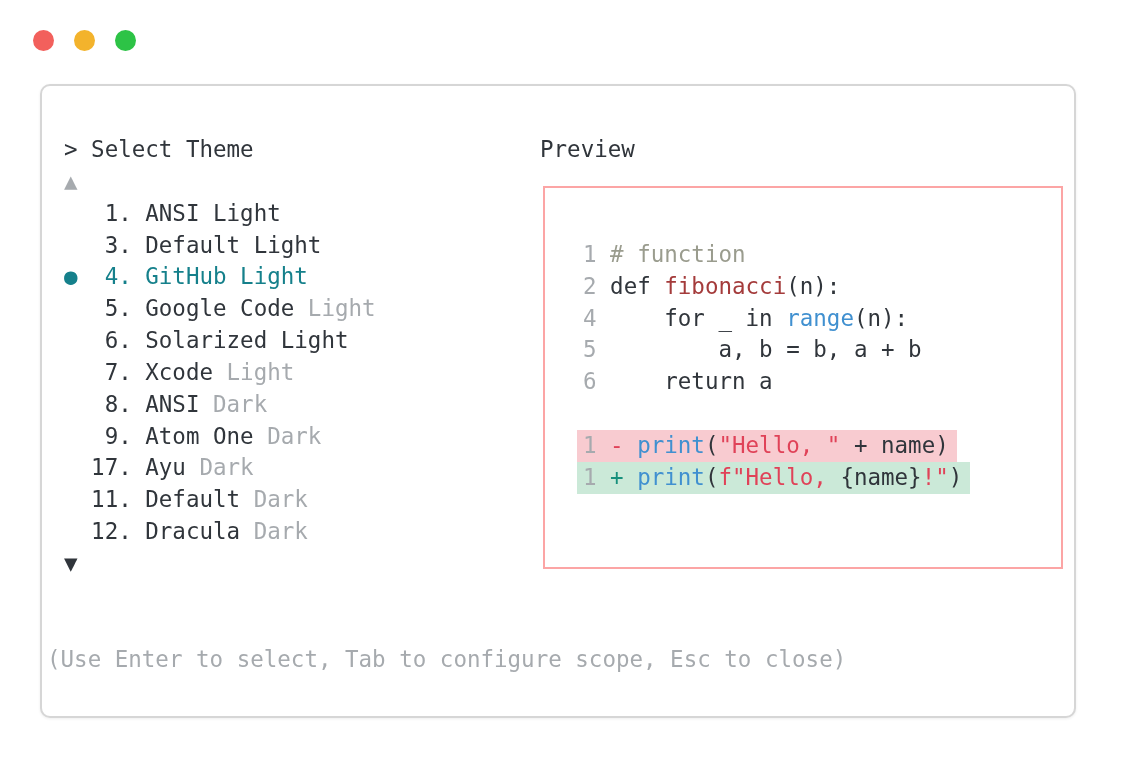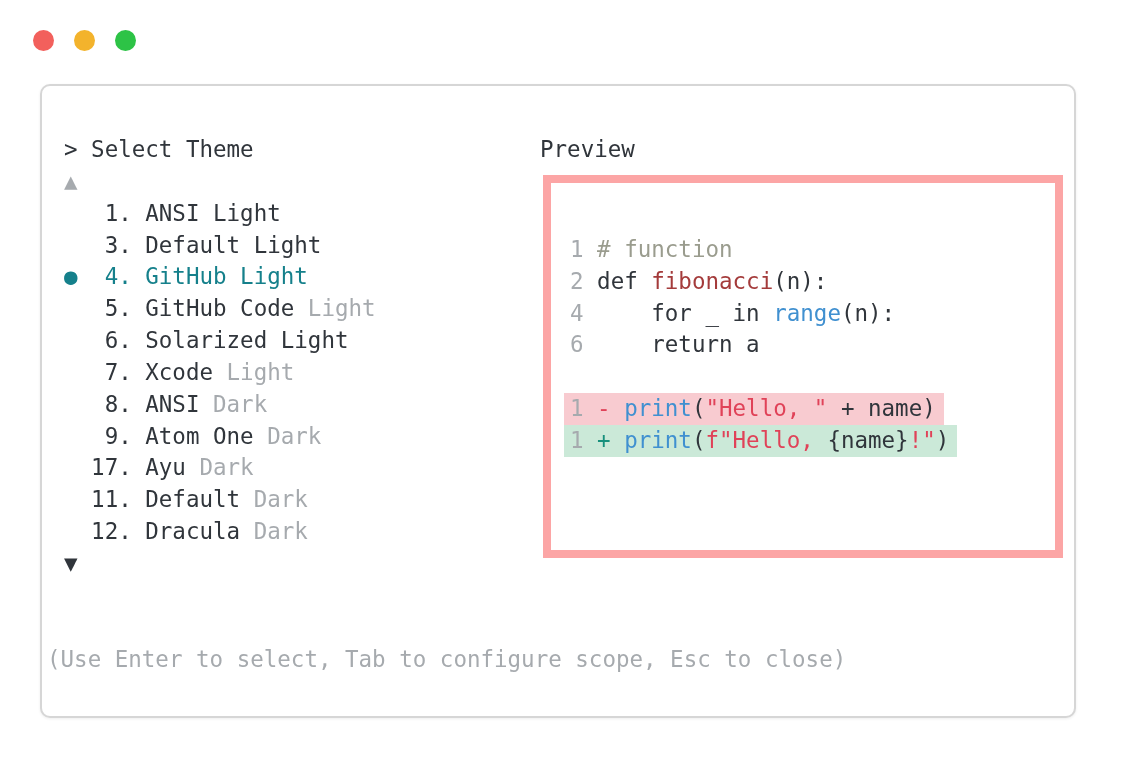--- a/index.html
+++ b/index.html
@@ -22,22 +22,22 @@
   .prompt{position:absolute;left:22px;top:48px;}
   .list{position:absolute;left:22px;top:80px;}
   .row{height:31.83px;}
   .dimtext{color:var(--dim);}
   .sel{color:var(--accent-teal);}
   .scroll-up{color:var(--dim);}
   .scroll-down{color:var(--text);}
   .help{position:absolute;left:5px;top:558px;color:var(--dim);}
   .preview-label{position:absolute;left:498px;top:48px;}
   .preview-box{
-    position:absolute;left:501px;top:89px;width:520px;height:383px;
-    border:8px solid #fca5a5;background:#fff;padding:51px 0 0 19px;overflow:hidden;
+    position:absolute;left:501px;top:100px;width:520px;height:383px;
+    border:2px solid #fca5a5;background:#fff;padding:51px 0 0 38px;overflow:hidden;
   }
   .code-line{height:31.83px;}
   .ln{color:var(--dim);}
   .tok-text{color:var(--text);}
   .tok-comment{color:var(--comment);}
   .tok-func{color:var(--function-red);}
   .tok-builtin{color:var(--builtin-blue);}
   .tok-num{color:var(--number-teal);}
   .tok-string{color:var(--string-crimson);}
   .tok-added{color:var(--added-teal);}
@@ -55,37 +55,38 @@
   </div>
 
 <div class="window">
   <div class="mono prompt">&gt; Select Theme</div>
 
   <div class="list" id="theme-list">
       <div class="mono row scroll-up">▲</div>
       <div class="mono row"><span>  </span><span> 1. </span><span>ANSI Light</span></div>
       <div class="mono row"><span>  </span><span> 3. </span><span>Default Light</span></div>
       <div class="mono row sel"><span>● </span><span> 4. </span><span>GitHub Light</span></div>
-      <div class="mono row"><span>  </span><span> 5. </span><span>GitHub Code </span><span class="dimtext">Light</span></div>
+      <div class="mono row"><span>  </span><span> 5. </span><span>Google Code </span><span class="dimtext">Light</span></div>
       <div class="mono row"><span>  </span><span> 6. </span><span>Solarized Light</span></div>
       <div class="mono row"><span>  </span><span> 7. </span><span>Xcode </span><span class="dimtext">Light</span></div>
       <div class="mono row"><span>  </span><span> 8. </span><span>ANSI </span><span class="dimtext">Dark</span></div>
       <div class="mono row"><span>  </span><span> 9. </span><span>Atom One </span><span class="dimtext">Dark</span></div>
       <div class="mono row"><span>  </span><span>17. </span><span>Ayu </span><span class="dimtext">Dark</span></div>
       <div class="mono row"><span>  </span><span>11. </span><span>Default </span><span class="dimtext">Dark</span></div>
       <div class="mono row"><span>  </span><span>12. </span><span>Dracula </span><span class="dimtext">Dark</span></div>
       <div class="mono row scroll-down">▼</div>
     </div>
 
   <div class="mono help">(Use Enter to select, Tab to configure scope, Esc to close)</div>
 
   <div class="mono preview-label">Preview</div>
 
   <div class="preview-box" id="code-block">
       <div class="mono code-line"><span class="ln">1</span><span class="tok-comment"> # function</span></div>
       <div class="mono code-line"><span class="ln">2</span><span class="tok-text"> def </span><span class="tok-func">fibonacci</span><span class="tok-text">(n):</span></div>
       <div class="mono code-line"><span class="ln">4</span><span class="tok-text">     for _ in </span><span class="tok-builtin">range</span><span class="tok-text">(n):</span></div>
+      <div class="mono code-line"><span class="ln">5</span><span class="tok-text">         a, b = b, a + b</span></div>
       <div class="mono code-line"><span class="ln">6</span><span class="tok-text">     return a</span></div>
       <div class="mono code-line">&nbsp;</div>
       <div class="mono code-line"><span class="hl hl-removed"><span class="ln">1</span><span class="tok-string"> - </span><span class="tok-builtin">print</span><span class="tok-text">(</span><span class="tok-string">"Hello, "</span><span class="tok-text"> + name)</span></span></div>
       <div class="mono code-line"><span class="hl hl-added"><span class="ln">1</span><span class="tok-added"> + </span><span class="tok-builtin">print</span><span class="tok-text">(</span><span class="tok-string">f"Hello, </span><span class="tok-text">{name}</span><span class="tok-string">!"</span><span class="tok-text">)</span></span></div>
     </div>
 </div>
 
 </body></html>

